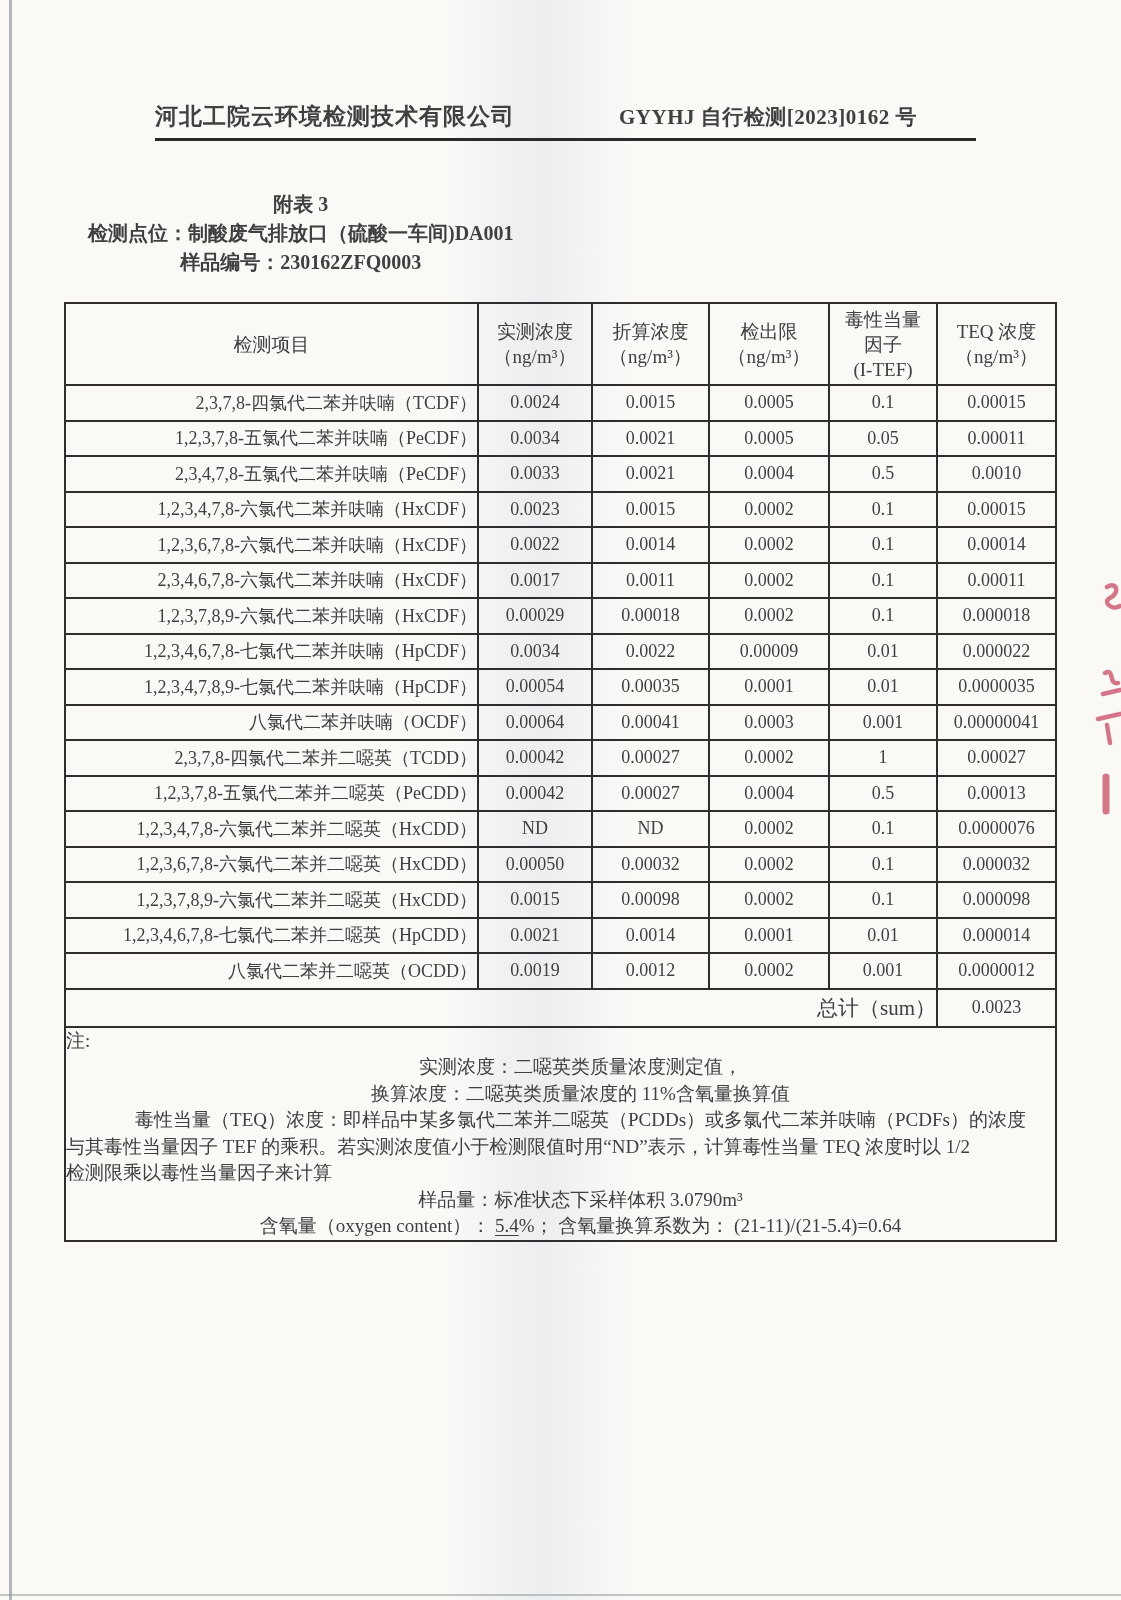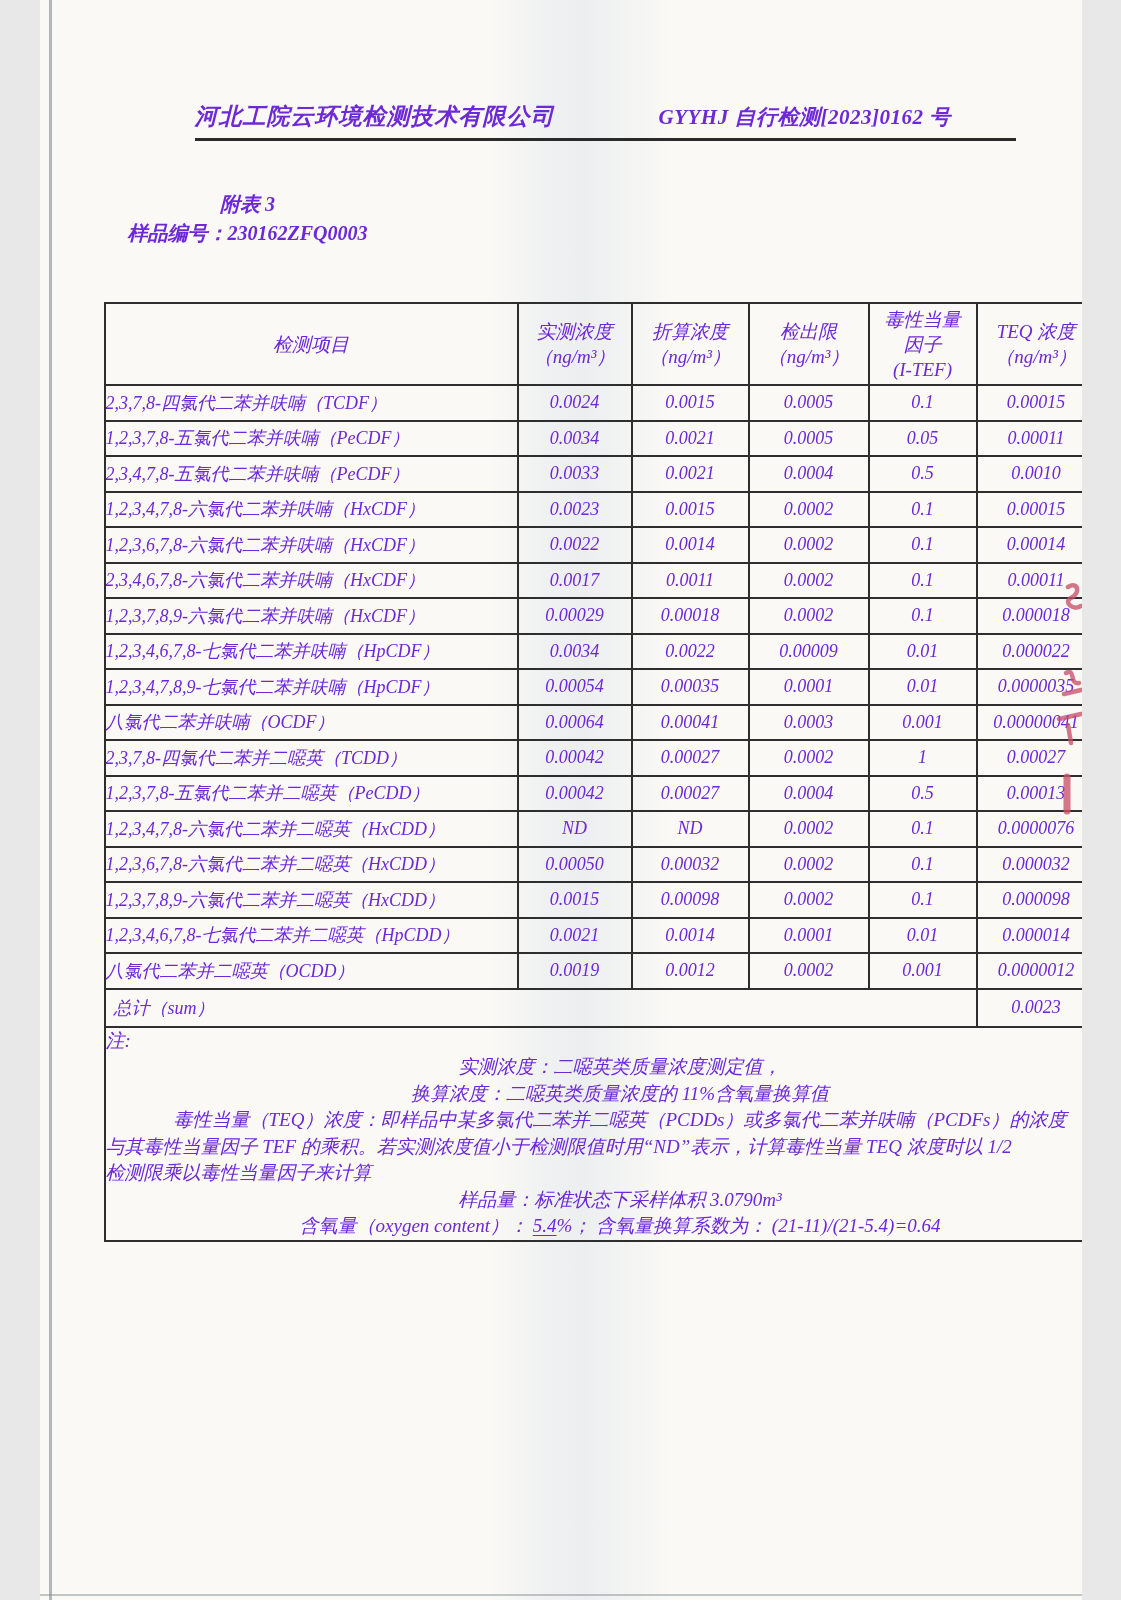--- a/index.html
+++ b/index.html
@@ -1,25 +1,24 @@
 <!DOCTYPE html>
 <html><head>
 <meta charset="utf-8">
 <style>
   html,body{margin:0;padding:0;}
   body{background:#e8e8e8;}
   .page{
     position:relative;
-    width:1042px;height:1600px;
+    width:1121px;height:1600px;
     margin:0 auto;
     background:#faf9f6;
     overflow:hidden;
     font-family:"Liberation Serif","DejaVu Serif",serif;
-    color:#6d28d9;
-    font-style:italic;
+    color:#404040;
   }
   
   .scan-band{
     position:absolute;left:450px;top:0;width:180px;height:100%;
     background:linear-gradient(90deg, rgba(185,200,218,0) 0%, rgba(185,200,218,0.16) 30%, rgba(185,200,218,0.22) 52%, rgba(185,200,218,0) 100%);
     pointer-events:none;
   }
   .scan-left-edge{
     position:absolute;left:9px;top:0;width:3px;height:100%;
     background:rgba(120,130,138,0.55);
@@ -51,24 +50,24 @@
     width:991px;
   }
   table.report th, table.report td{
     border:2px solid #2e2e2e;
     padding:0;
     font-weight:normal;
   }
   th.hc{height:80px;font-size:19px;text-align:center;vertical-align:middle;line-height:25px;}
   th.hc div{white-space:nowrap;}
   tr.data-row td{height:33.5px;}
-  td.cname{font-size:18px;text-align:left;padding-left:8px;white-space:nowrap;overflow:hidden;}
+  td.cname{font-size:18px;text-align:right;padding-left:8px;white-space:nowrap;overflow:hidden;}
   td.cnum{font-size:18px;text-align:center;white-space:nowrap;}
   tr.sum-row td{height:36px;}
-  tr.sum-row td.sum-label{font-size:18px;padding-left:8px;}
+  tr.sum-row td.sum-label{font-size:21px;padding-left:8px;}
   td.notes-cell{
     height:212px;vertical-align:top;
     padding:5px 8px 4px 8px;
   }
   .note{font-size:19px;line-height:26.5px;white-space:nowrap;}
   .note.indent{padding-left:40px;text-align:center;}
   .ul{text-decoration:underline;text-underline-offset:3px;}
   
   .footer{
     position:absolute;left:0;top:1473px;width:100%;
@@ -88,20 +87,21 @@
   <div class="scan-band"></div>
   <div class="scan-left-edge"></div>
   <div class="scan-bottom-edge"></div>
 
   <div class="hdr-company">河北工院云环境检测技术有限公司</div>
   <div class="hdr-docnum">GYYHJ 自行检测[2023]0162 号</div>
   <div class="hdr-rule"></div>
 
   <div class="meta">
     <div>附表 3</div>
+    <div>检测点位：制酸废气排放口（硫酸一车间)DA001</div>
     <div>样品编号：230162ZFQ0003</div>
   </div>
 
   <table class="report">
     <colgroup>
       <col style="width:413px">
         <col style="width:114px">
         <col style="width:117px">
       <col style="width:120px">
         <col style="width:108px">

